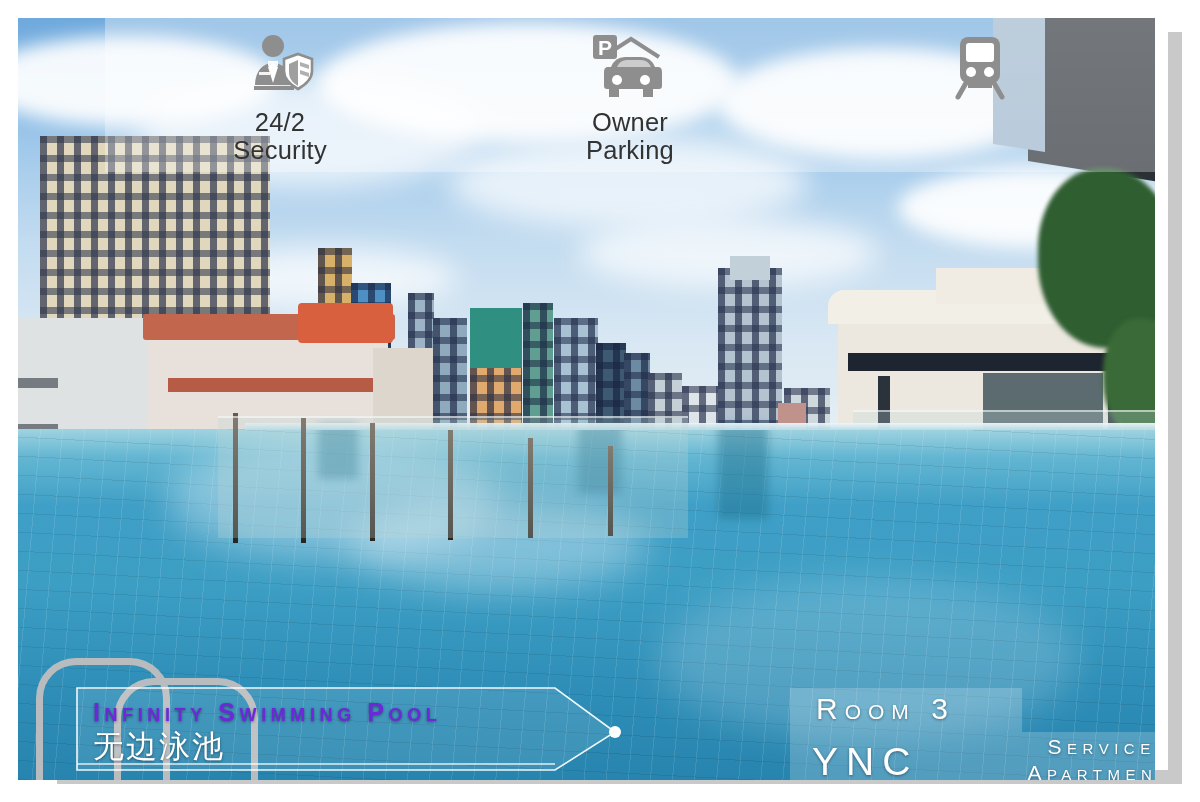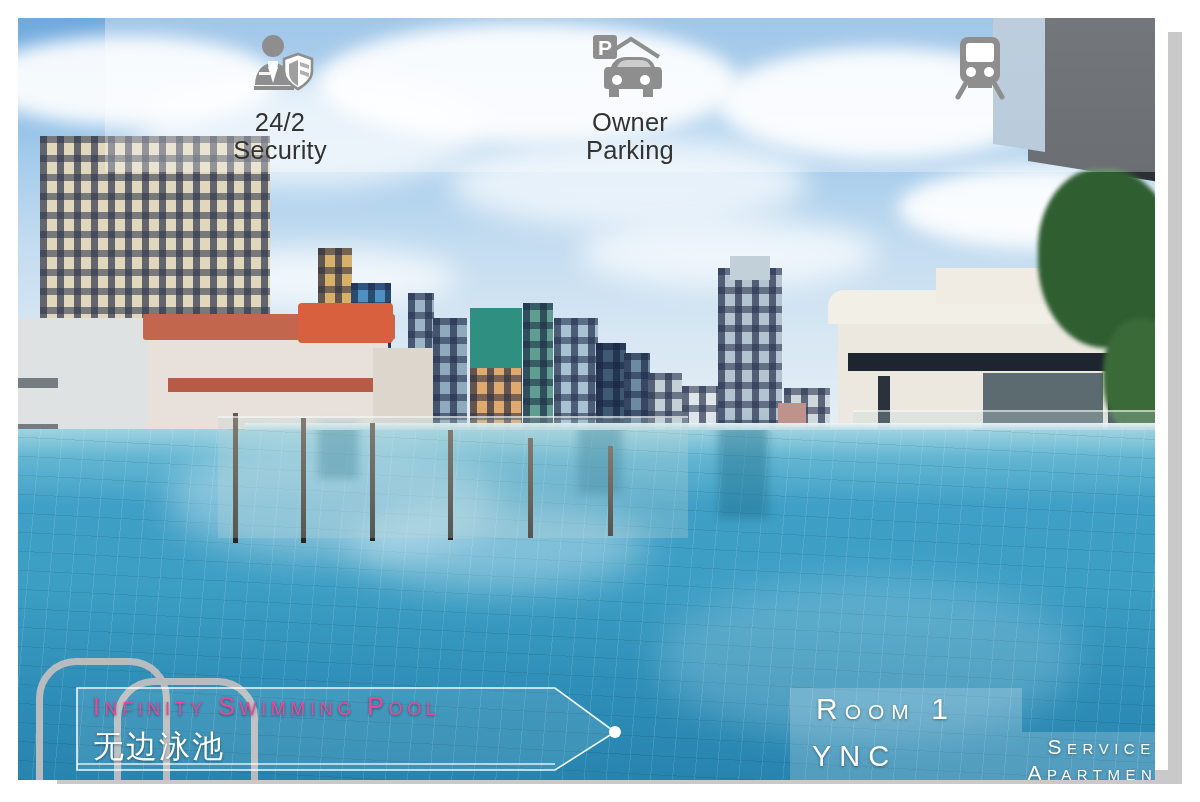--- a/index.html
+++ b/index.html
@@ -61,36 +61,36 @@
       display:flex;align-items:flex-start;}
   .feature{flex:1;display:flex;flex-direction:column;align-items:center;
            padding-top:12px;color:#333;}
   .feat-icon{height:74px;display:flex;align-items:center;justify-content:center;}
   .feat-label{font-size:25.5px;line-height:28px;text-align:center;color:#333;
               letter-spacing:.2px;margin-top:4px;white-space:pre-line;}
 
   
   #caption{position:absolute;left:57px;top:668px;width:548px;height:92px;}
   #caption svg{position:absolute;left:0;top:0;}
-  .cap-en{position:absolute;left:18px;top:6px;font-size:25px;color:#ec4899;
-          letter-spacing:4.6px;font-weight:400;text-shadow:0 1px 3px rgba(0,0,0,.45);
+  .cap-en{position:absolute;left:18px;top:12px;font-size:25px;color:#6d28d9;
+          letter-spacing:4.6px;font-weight:700;text-shadow:0 1px 3px rgba(0,0,0,.45);
           font-variant:small-caps;}
   .cap-zh{position:absolute;left:18px;top:40px;font-size:31px;color:#ffffff;
           letter-spacing:2px;text-shadow:0 1px 3px rgba(0,0,0,.45);
           font-family:"DejaVu Sans",sans-serif;}
 
   
   #brand{position:absolute;left:772px;top:670px;width:384px;height:100px;}
   .brand-room{position:absolute;left:0;top:0;width:232px;height:44px;
               background:rgba(255,255,255,.20);}
   .brand-room-txt{position:absolute;left:26px;top:4px;font-size:30px;color:#fff;
               letter-spacing:7px;text-shadow:0 1px 3px rgba(0,0,0,.4);font-variant:small-caps;}
   .brand-lower{position:absolute;left:0;top:44px;width:384px;height:56px;
               background:rgba(255,255,255,.20);}
-  .brand-ync{position:absolute;left:22px;top:52px;font-size:29px;color:#fff;
+  .brand-ync{position:absolute;left:22px;top:52px;font-size:39px;color:#fff;
               letter-spacing:8px;text-shadow:0 1px 3px rgba(0,0,0,.4);text-align:center;}
   .brand-sa{position:absolute;left:158px;top:46px;font-size:21px;color:#fff;
               letter-spacing:5.5px;line-height:26px;text-align:right;width:224px;
               text-shadow:0 1px 3px rgba(0,0,0,.4);font-variant:small-caps;}
 </style>
 </head>
 <body>
 
 <div id="stage">
 
@@ -278,21 +278,21 @@
         <line x1="2" y1="78" x2="480" y2="78" stroke="rgba(255,255,255,0.85)" stroke-width="1.4"></line>
         <circle cx="540" cy="46" r="6" fill="#ffffff"></circle>
       </svg>
       <div class="cap-en">Infinity Swimming Pool</div>
       <div class="cap-zh">无边泳池</div>
     </div>
 
     <div id="brand">
       <div class="brand-room"></div>
       <div class="brand-lower"></div>
-      <div class="brand-room-txt">Room 1</div>
+      <div class="brand-room-txt">Room 3</div>
       <div class="brand-ync">YNC</div>
       <div class="brand-sa">
         <div>Serviced</div>
         <div>Apartment</div>
       </div>
     </div>
 
   </div>
 </div>
 

